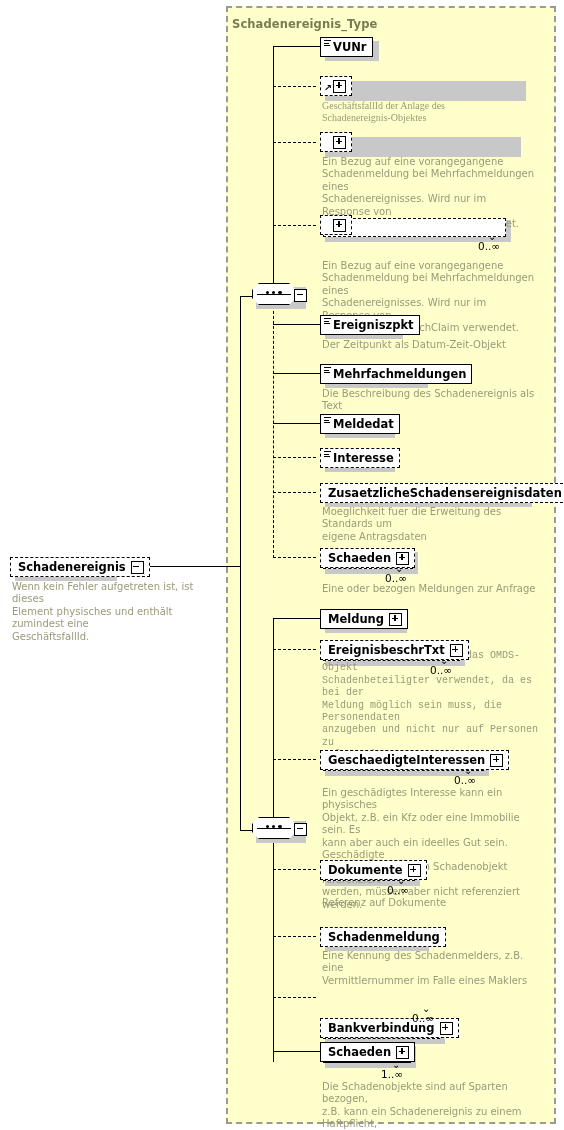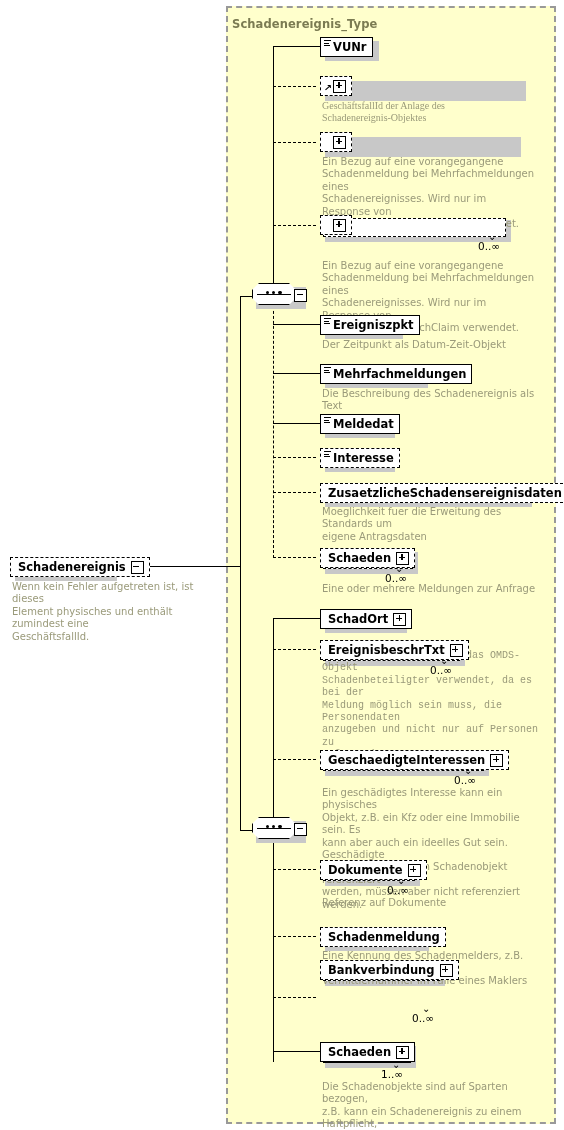--- a/index.html
+++ b/index.html
@@ -267,21 +267,21 @@
 <div class="node" style="left:320px;top:547px;">
   <div class="shadow" style="width:93px;height:22px;"></div>
   <div class="stack1 dashed" style="left:3px;top:3px;width:90px;height:19px;"></div>
   <div class="nbox dashed noicon">
     <span>Schaeden</span>
     <span class="expander plus"></span>
   </div>
 </div>
 <div class="chev" style="left:395px;top:564px;">⌄</div>
 <div class="occ" style="left:385px;top:572px;">0..∞</div>
-<div class="doc" style="left:322px;top:583px;width:215px;">Eine oder mehrere Meldungen zur Anfrage</div>
+<div class="doc" style="left:322px;top:583px;width:215px;">Eine oder bezogen Meldungen zur Anfrage</div>
 
 <div class="seq" style="left:252px;top:817px;">
   <div class="plate"></div>
   <div class="oct"></div>
   <div class="octline"></div>
   <div class="dots">
       <b></b>
       <b></b>
       <b></b>
     </div>
@@ -297,21 +297,21 @@
 <div class="ln hd" style="left:273px;top:649px;width:43px;"></div>
 <div class="ln hd" style="left:273px;top:759px;width:43px;"></div>
 <div class="ln hd" style="left:273px;top:869px;width:43px;"></div>
 <div class="ln hd" style="left:273px;top:936px;width:43px;"></div>
 <div class="ln hd" style="left:273px;top:997px;width:43px;"></div>
 <div class="ln h" style="left:273px;top:1051px;width:47px;"></div>
 
 <div class="node" style="left:320px;top:608px;">
   <div class="shadow" style="width:82px;height:20px;"></div>
   <div class="nbox solid noicon">
-    <span>SchadOrt</span>
+    <span>Meldung</span>
     <span class="expander plus"></span>
   </div>
 </div>
 
 <div class="node" style="left:320px;top:639px;">
   <div class="shadow" style="width:140px;height:22px;"></div>
   <div class="stack1 dashed" style="left:3px;top:3px;width:137px;height:19px;"></div>
   <div class="nbox dashed noicon">
     <span>EreignisbeschrTxt</span>
     <span class="expander plus"></span>
@@ -355,21 +355,21 @@
 
 <div class="node" style="left:320px;top:926px;">
   <div class="shadow" style="width:104px;height:20px;"></div>
   <div class="nbox dashed noicon">
     <span>Schadenmeldung</span>
   </div>
 </div>
 <div class="doc" style="left:322px;top:950px;width:218px;">Eine Kennung des Schadenmelders, z.B. eine
 Vermittlernummer im Falle eines Maklers</div>
 
-<div class="node" style="left:320px;top:959px;">
+<div class="node" style="left:320px;top:1017px;">
   <div class="shadow" style="width:120px;height:22px;"></div>
   <div class="stack1 dashed" style="left:3px;top:3px;width:117px;height:19px;"></div>
   <div class="nbox dashed noicon">
     <span>Bankverbindung</span>
     <span class="expander plus"></span>
   </div>
 </div>
 <div class="chev" style="left:422px;top:1004px;">⌄</div>
 <div class="occ" style="left:412px;top:1012px;">0..∞</div>
 

